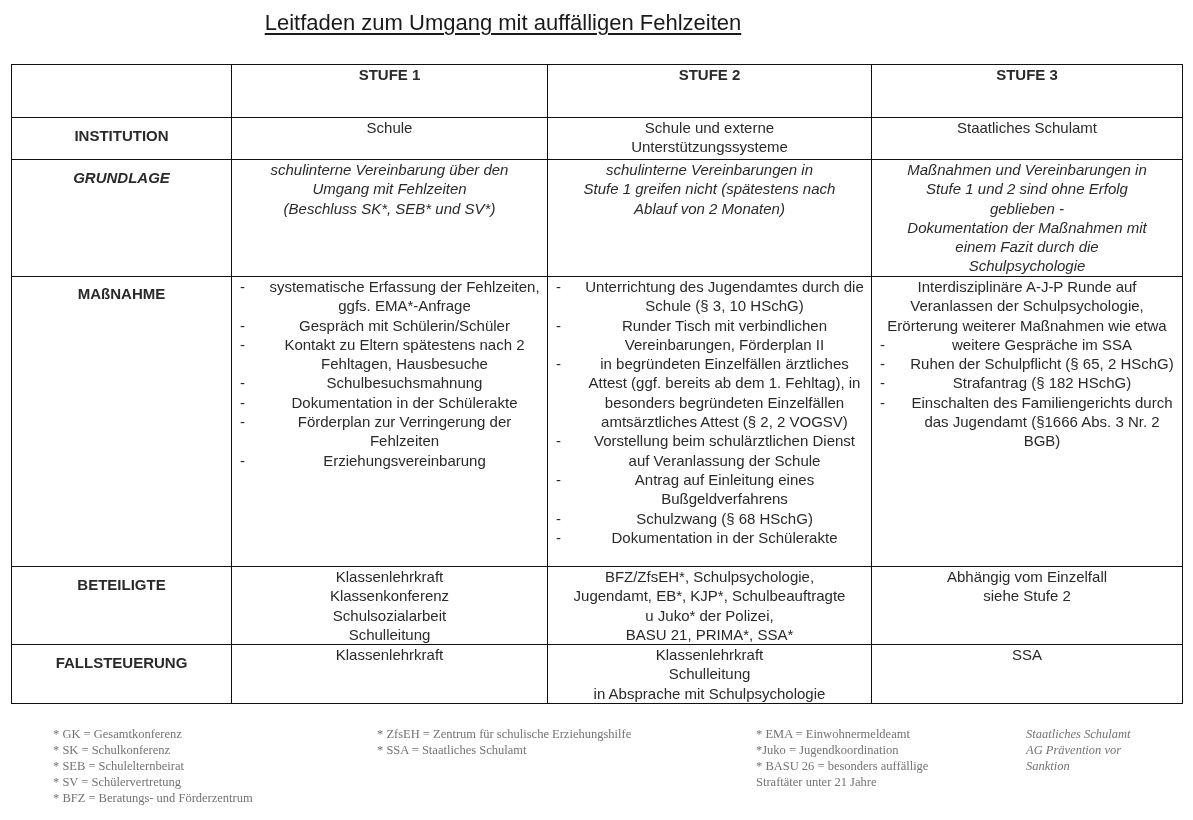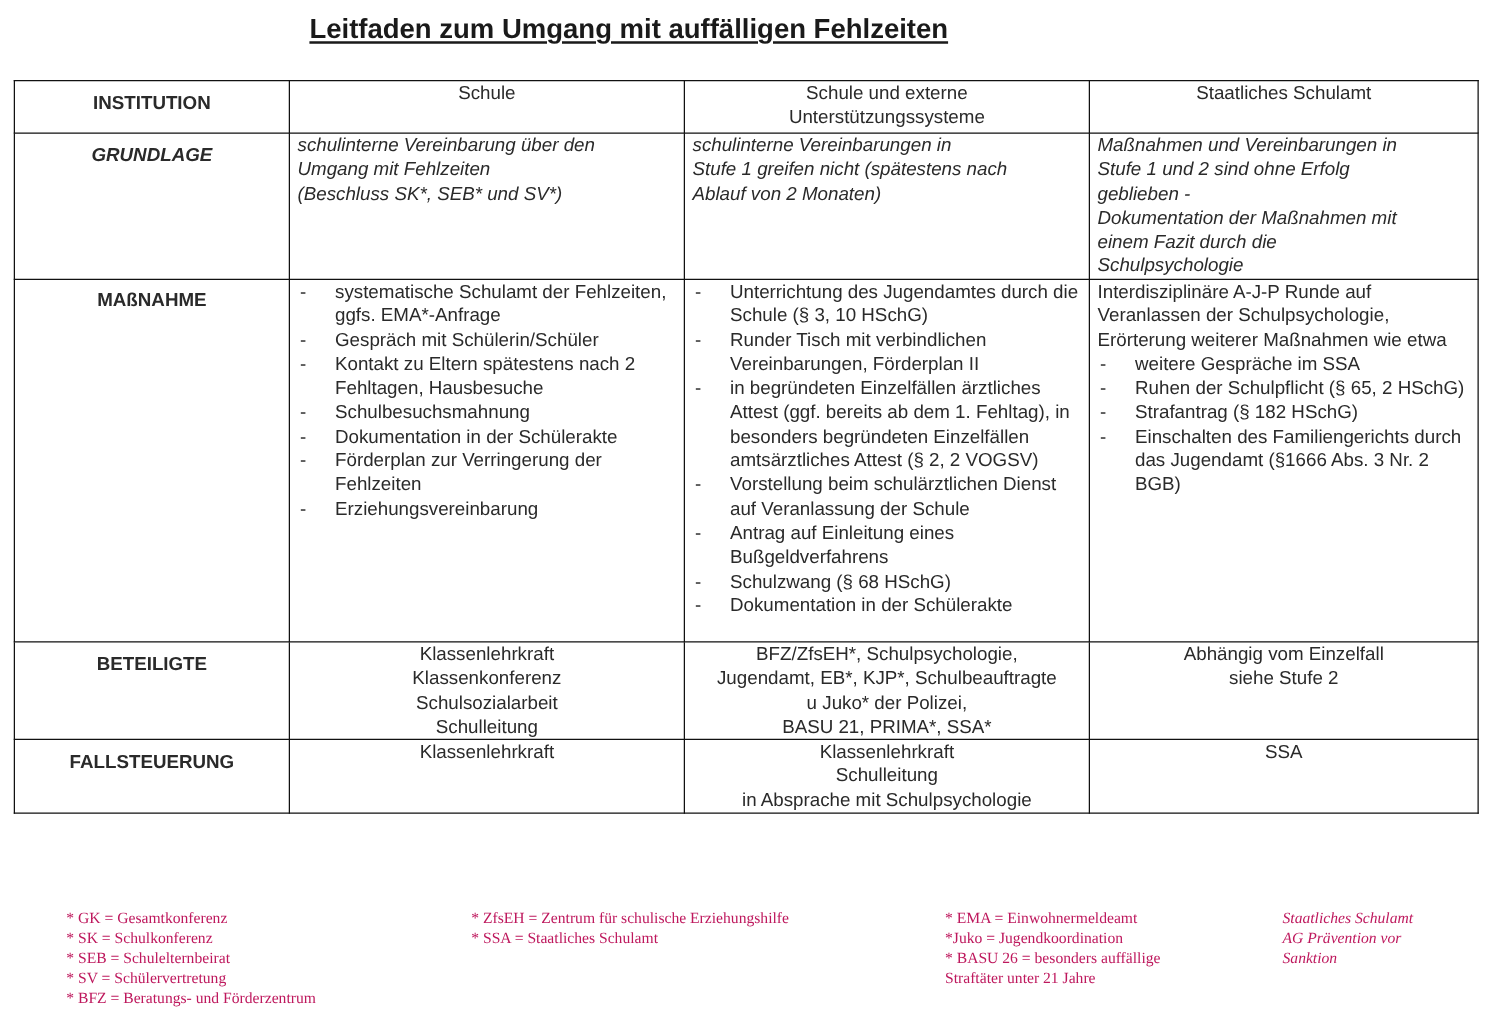--- a/index.html
+++ b/index.html
@@ -1,52 +1,58 @@
 <!DOCTYPE html>
 <html><head>
 <meta charset="utf-8">
 <style>
   html, body { margin: 0; padding: 0; background: #ffffff; }
   body { width: 1193px; height: 820px; position: relative; overflow: hidden; color: #1a1a1a; font-family: "Liberation Sans", sans-serif; }
-  .title { position: absolute; left: 0; width: 1006px; top: 10px; text-align: center; font-size: 22px; font-weight: bold; }
+  .title { position: absolute; left: 0; width: 1006px; top: 10px; text-align: center; font-size: 22px; font-weight: normal; }
   .title span { text-decoration: underline; text-decoration-thickness: 2px; text-underline-offset: 3px; }
   table.guide { position: absolute; left: 11px; top: 64px; width: 1171px; border-collapse: collapse; table-layout: fixed; }
   table.guide td { border: 1.5px solid #111; vertical-align: top; padding: 0 6px; font-size: 15px; line-height: 19.3px; color: #2a2a2a; }
   col.c0 { width: 220px; } col.c1 { width: 316px; } col.c2 { width: 324px; } col.c3 { width: 311px; }
   tr.r-head { height: 53px; } tr.r-inst { height: 42px; } tr.r-grund { height: 117px; font-style: italic; }
   tr.r-mass { height: 290px; } tr.r-bet { height: 78px; } tr.r-fall { height: 59px; }
   td.rowlabel { text-align: center; font-weight: bold; font-size: 19px; color: #111; padding-top: 6px; }
   tr.r-inst td.rowlabel { padding-top: 8px; }
   tr.r-grund td.rowlabel { padding-top: 8px; }
   tr.r-mass td.rowlabel { padding-top: 7px; }
   tr.r-bet td.rowlabel { padding-top: 8px; }
   tr.r-fall td.rowlabel { padding-top: 8px; }
   td.stufe { text-align: center; vertical-align: middle; font-weight: bold; font-size: 19px; color: #111; }
   td.center { text-align: center; }
-  td.left { text-align: left; }
+  td.left { text-align: center; }
   ul.dash { list-style: none; margin: 0; padding: 0; }
   ul.dash li { position: relative; padding-left: 30px; }
   ul.dash li::before { content: "-"; position: absolute; left: 2px; top: 0; }
   .line { display: block; }
-  .footer { position: absolute; top: 726px; font-family: "Liberation Serif", serif; font-size: 12.5px; line-height: 16px; color: #be185d; }
+  .footer { position: absolute; top: 726px; font-family: "Liberation Serif", serif; font-size: 12.5px; line-height: 16px; color: #737373; }
   .f1 { left: 53px; } .f2 { left: 377px; } .f3 { left: 756px; } .f4 { left: 1026px; font-style: italic; }
 </style>
 </head>
 <body>
 
 <div class="title"><span>Leitfaden zum Umgang mit auffälligen Fehlzeiten</span></div>
 
 <table class="guide">
   <colgroup>
       <col class="c0">
       <col class="c1">
       <col class="c2">
       <col class="c3">
     </colgroup>
   <tbody>
+      <tr class="r-head">
+    <td></td>
+    <td class="stufe">STUFE 1</td>
+    <td class="stufe">STUFE 2</td>
+    <td class="stufe">STUFE 3</td>
+  </tr>
   <tr class="r-inst">
     <td class="rowlabel">INSTITUTION</td>
     <td class="center">
           <span class="line">Schule</span>
         </td>
     <td class="center">
           <span class="line">Schule und externe</span>
           <span class="line">Unterstützungssysteme</span>
         </td>
     <td class="center">
@@ -71,21 +77,21 @@
           <span class="line">geblieben -</span>
           <span class="line">Dokumentation der Maßnahmen mit</span>
           <span class="line">einem Fazit durch die</span>
           <span class="line">Schulpsychologie</span>
         </td>
   </tr>
   <tr class="r-mass">
     <td class="rowlabel">MAßNAHME</td>
     <td class="left">
           <ul class="dash">
-            <li>systematische Schulamt der Fehlzeiten, ggfs. EMA*-Anfrage</li>
+            <li>systematische Erfassung der Fehlzeiten, ggfs. EMA*-Anfrage</li>
             <li>Gespräch mit Schülerin/Schüler</li>
             <li>Kontakt zu Eltern spätestens nach 2 Fehltagen, Hausbesuche</li>
             <li>Schulbesuchsmahnung</li>
             <li>Dokumentation in der Schülerakte</li>
             <li>Förderplan zur Verringerung der Fehlzeiten</li>
             <li>Erziehungsvereinbarung</li>
           </ul>
         </td>
     <td class="left">
           <ul class="dash">

